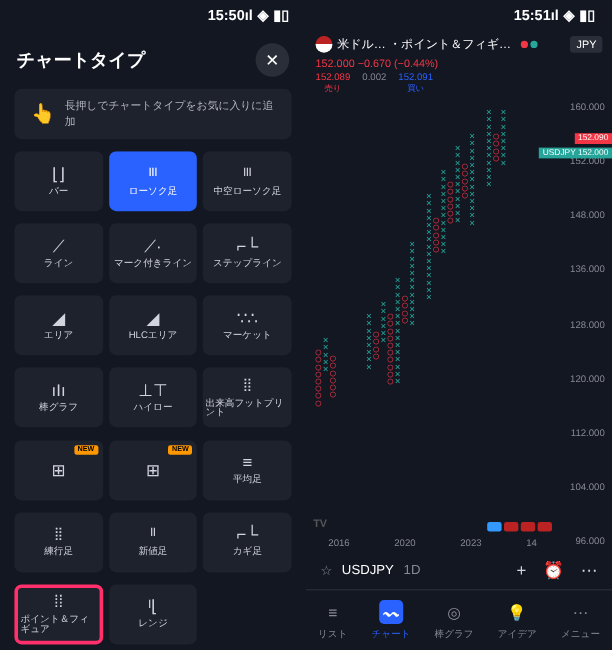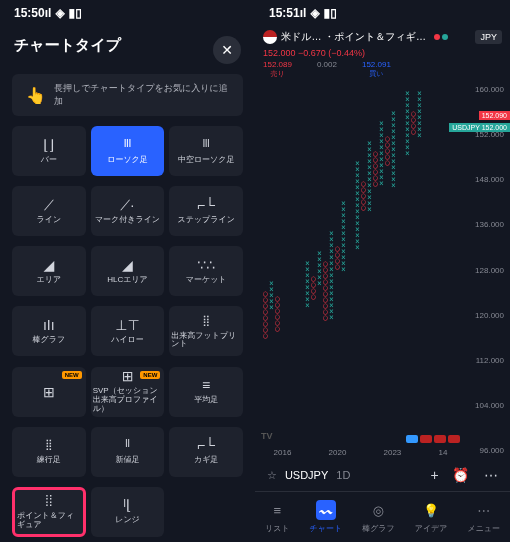--- a/index.html
+++ b/index.html
@@ -1,40 +1,40 @@
 <!DOCTYPE html>
 <html><head>
 <meta charset="utf-8">
 <style>
 *{margin:0;padding:0;box-sizing:border-box;font-family:-apple-system,sans-serif}
 body{background:#555;display:flex;gap:0;width:510px;height:542px}
 .phone{width:255px;height:542px;background:#131722;color:#fff;display:flex;flex-direction:column;position:relative;overflow:hidden}
-.status{display:flex;justify-content:flex-start;padding:6px 14px;font-size:12px;font-weight:600}
+.status{display:flex;justify-content:flex-end;padding:6px 14px;font-size:12px;font-weight:600}
 .status .r{display:flex;gap:4px;align-items:center}
-.header{display:flex;justify-content:space-between;padding:10px 14px}
+.header{display:flex;justify-content:space-between;align-items:center;padding:10px 14px}
 .header h1{font-size:15px;font-weight:600}
 .close{width:28px;height:28px;background:#2a2e39;border-radius:50%;display:flex;align-items:center;justify-content:center;font-size:14px}
 .hint{display:flex;align-items:center;gap:8px;padding:8px 14px;background:#1e222d;border-radius:6px;margin:0 12px 10px}
 .hint .icon{font-size:16px}
 .hint span{font-size:9px;color:#b2b5be}
 .grid{display:grid;grid-template-columns:repeat(3,1fr);gap:5px;padding:0 12px;overflow-y:auto;flex:1}
 .cell{background:#1e222d;border-radius:6px;height:50px;display:flex;flex-direction:column;align-items:center;justify-content:center;gap:4px;position:relative}
 .cell.sel{background:#2962ff}
 .cell.hl{border:3px solid #ff306b}
 .cell .ic{font-size:14px;color:#d1d4dc;line-height:1}
 .cell .lb{font-size:8px;color:#d1d4dc;line-height:1.1;padding:0 2px}
 .cell.sel .ic,.cell.sel .lb{color:#fff}
 .badge{position:absolute;top:4px;right:4px;background:#ff9800;color:#000;font-size:6px;padding:1px 3px;border-radius:2px;font-weight:700}
 .sym{display:flex;align-items:center;gap:4px;padding:4px 8px;font-size:10px}
 .sym .flag{width:14px;height:14px;background:linear-gradient(#b22 50%,#fff 50%);border-radius:50%}
 .jpy{background:#2a2e39;padding:2px 5px;border-radius:3px;font-size:9px;margin-left:auto}
 .dots{display:flex;gap:2px;margin:0 4px}
 .dot{width:6px;height:6px;border-radius:50%}
 .price{padding:0 8px;font-size:9px;color:#f23645}
-.quotes{display:flex;gap:25px;padding:2px 8px;font-size:8px}
+.quotes{display:flex;gap:10px;padding:2px 8px;font-size:8px}
 .qbox{display:flex;flex-direction:column;align-items:center}
 .sell{color:#f23645}.buy{color:#2962ff}
 .chart{flex:1;position:relative;background:#131722;overflow:hidden}
 .yaxis{position:absolute;right:0;top:0;bottom:0;width:44px;display:flex;flex-direction:column;justify-content:space-between;padding:4px 2px;font-size:8px;color:#868993;text-align:right}
 .yaxis div{padding-right:4px}
 .ytag{position:absolute;right:0;font-size:7px;padding:1px 3px;color:#fff}
 .xaxis{position:absolute;bottom:0;left:0;right:44px;display:flex;justify-content:space-around;font-size:8px;color:#868993;padding:2px 0}
 .sym2{display:flex;align-items:center;gap:8px;padding:8px 12px;font-size:11px}
 .sym2 .star{color:#868993}
 .sym2 .r{margin-left:auto;display:flex;gap:14px;color:#d1d4dc;font-size:14px}
@@ -120,21 +120,20 @@
         <span class="ic">⦙⦙</span>
         <span class="lb">出来高フットプリント</span>
       </div>
       <div class="cell">
         <span class="badge">NEW</span>
         <span class="ic">⊞</span>
       </div>
       <div class="cell">
         <span class="badge">NEW</span>
         <span class="ic">⊞</span>
-        <span class="lb">SVP（セッション出来高プロファイル）</span>
       </div>
       <div class="cell">
         <span class="ic">≡</span>
         <span class="lb">平均足</span>
       </div>
       <div class="cell">
         <span class="ic">⦙⦙</span>
         <span class="lb">練行足</span>
       </div>
       <div class="cell">

